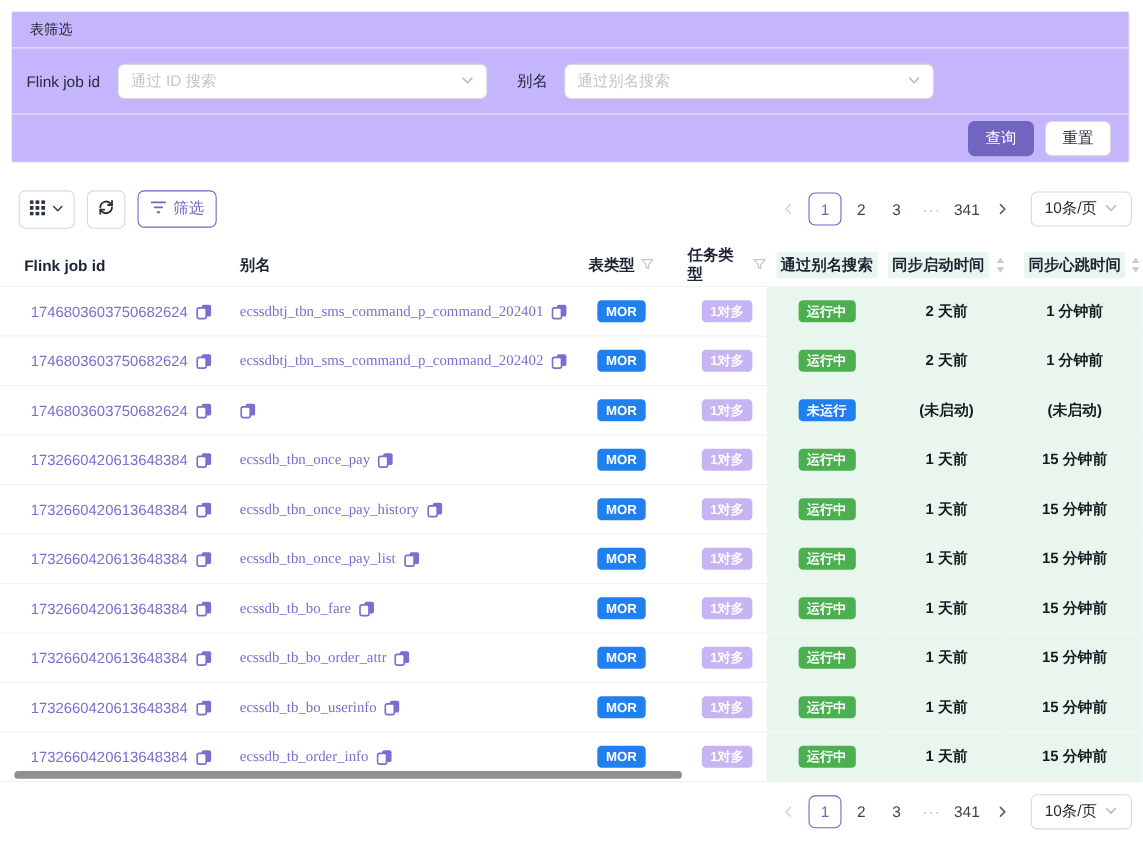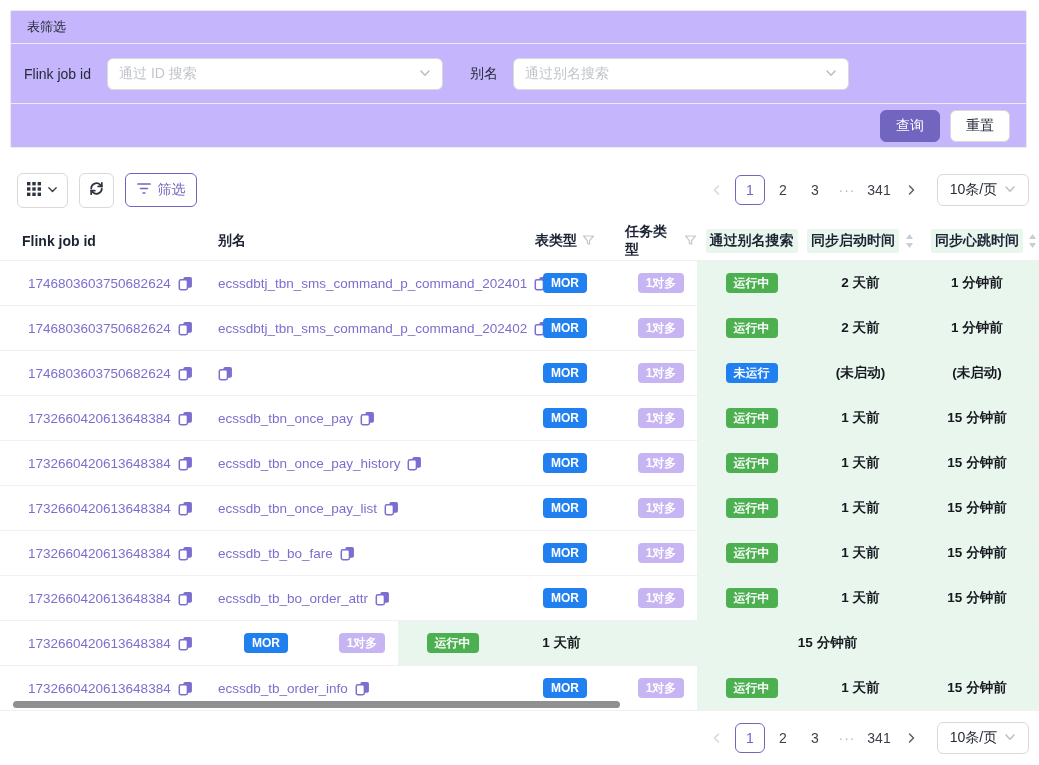--- a/index.html
+++ b/index.html
@@ -65,21 +65,21 @@
   .hc-4{width:109px; justify-content:center;}
   .hc-5{width:109px; justify-content:center; gap:6px; position:relative;}
   .hc-6{flex:1; justify-content:center; gap:6px; position:relative;}
   .hlabel.fixed{background:var(--fixed-column-bg); padding:3px 4px; border-radius:2px;}
   .funnel,.sorter{display:flex; align-items:center; cursor:pointer;}
 
   .tbody{position:absolute; left:0; top:261px; width:1039px; overflow:hidden;}
   .trow{height:45px; display:flex; align-items:stretch; border-bottom:1px solid #f1f1f1;}
   .c{display:flex; align-items:center; font-size:13.5px;}
   .c-id{width:206px; padding-left:28px; gap:7px;}
-  .c-alias{width:299px; padding-left:12px; gap:7px;}
+  .c-alias{width:299px; padding-left:12px; gap:7px;font-family:Liberation Serif, serif;}
   .c-type{width:120px; justify-content:center;}
   .c-task{width:72px; justify-content:center;}
   .c-fixed{background:var(--fixed-column-bg);}
   .c-status{width:109px; justify-content:center;}
   .c-start{width:109px; justify-content:center; font-weight:700; color:#15181e;}
   .c-heart{flex:1; justify-content:center; font-weight:700; color:#15181e;}
   .muted{font-weight:700;}
   .link{color:var(--link); text-decoration:none; cursor:pointer; white-space:nowrap;}
   .copy{display:flex; align-items:center; cursor:pointer;}
   .badge{display:inline-flex; align-items:center; justify-content:center; height:20px;
@@ -499,20 +499,29 @@
   <div class="trow">
     <div class="c c-id">
       <a class="link">1732660420613648384</a>
       <span class="copy">
         <svg width="15" height="15" viewBox="0 0 14 14">
           <rect x="5" y="1" width="8" height="10" rx="1.6" fill="#7a6fd0"></rect>
           <rect x="1.2" y="3.6" width="7.6" height="9.2" rx="1.6" fill="#fff" stroke="#7a6fd0" stroke-width="1.4"></rect>
         </svg>
       </span>
     </div>
+    <div class="c c-alias">
+      <a class="link">ecssdb_tb_bo_userinfo</a>
+      <span class="copy">
+        <svg width="15" height="15" viewBox="0 0 14 14">
+          <rect x="5" y="1" width="8" height="10" rx="1.6" fill="#7a6fd0"></rect>
+          <rect x="1.2" y="3.6" width="7.6" height="9.2" rx="1.6" fill="#fff" stroke="#7a6fd0" stroke-width="1.4"></rect>
+        </svg>
+      </span>
+    </div>
     <div class="c c-type">
           <span class="badge badge-blue">MOR</span>
         </div>
     <div class="c c-task">
           <span class="badge badge-lav">1对多</span>
         </div>
     <div class="c c-status c-fixed">
           <span class="badge status-badge badge-green">运行中</span>
         </div>
     <div class="c c-start c-fixed time">1 天前</div>

